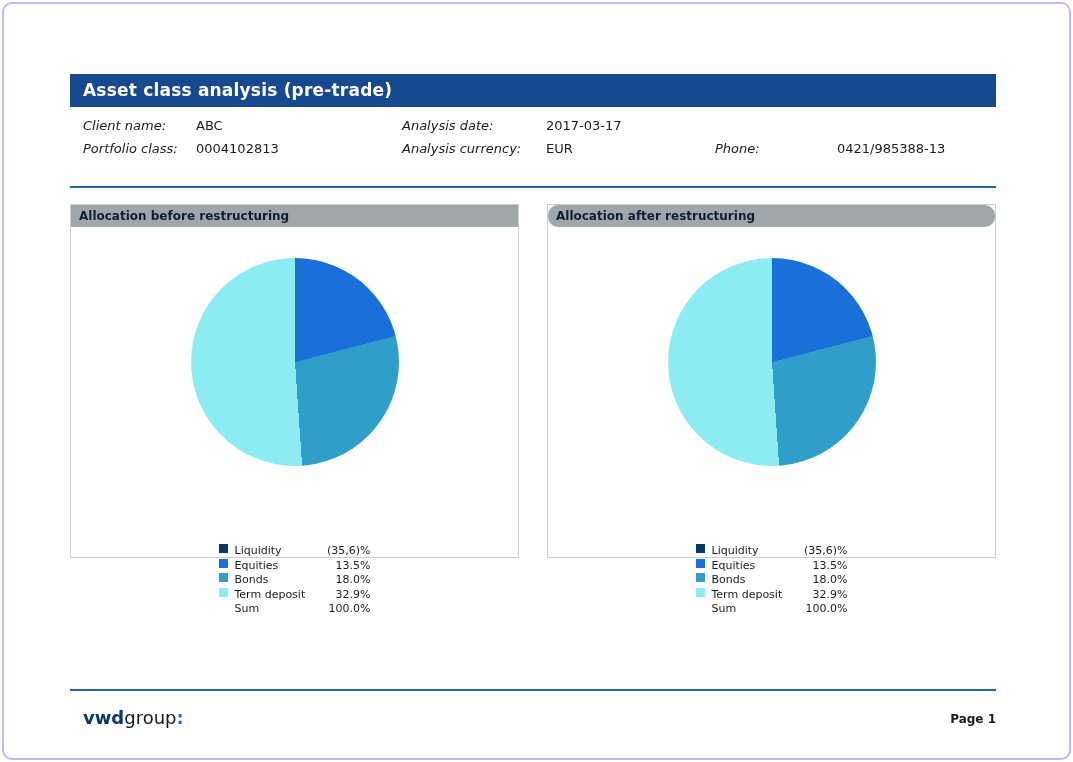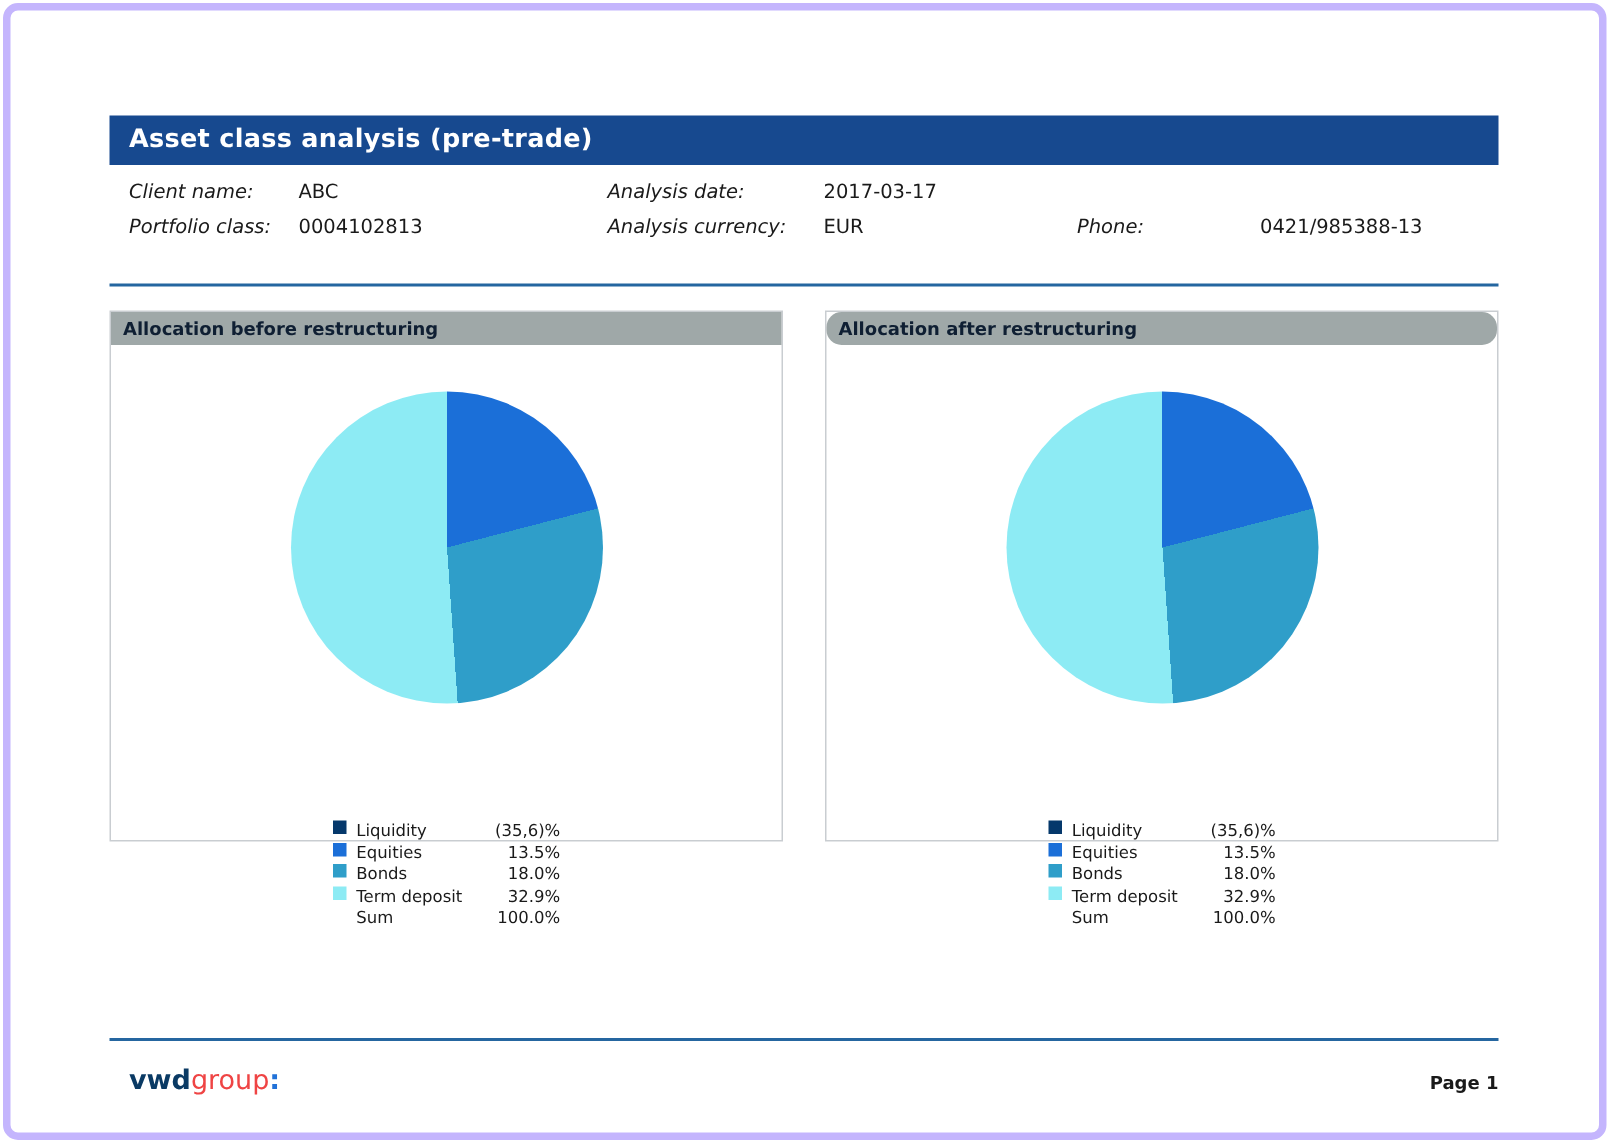--- a/index.html
+++ b/index.html
@@ -1,19 +1,19 @@
 <!DOCTYPE html>
 <html><head>
 <meta charset="utf-8">
 <style>
   * { margin:0; padding:0; box-sizing:border-box; }
   html,body { width:1073px; height:762px; background:#ffffff; overflow:hidden; }
   body { font-family:"DejaVu Sans","Liberation Sans",sans-serif; color:#1a1a1a; position:relative; }
 
-  .frame { position:absolute; inset:2px; border:5px solid #c4b5fd; border-radius:10px; background:#fff; overflow:hidden; }
+  .frame { position:absolute; inset:2px; border:2px solid #c4b5fd; border-radius:10px; background:#fff; overflow:hidden; }
 
   .title-bar { position:absolute; left:66px; top:70px; width:926px; height:33px;
                background:#17498f; color:#ffffff; font-size:17px; font-weight:bold;
                line-height:33px; padding-left:13px; letter-spacing:0.2px; }
 
   .info { position:absolute; left:66px; top:108px; width:926px; height:58px; font-size:13px; }
   .cell { position:absolute; white-space:nowrap; }
   .cell .label { display:inline-block; color:#1a1a1a;font-style:italic; }
   .c1 .label { width:113px; }
   .c2 .label { width:144px; }
@@ -35,21 +35,21 @@
   .lrow { display:flex; align-items:flex-start; height:14.5px; }
   .swatch { width:9px; height:9px; margin-right:7px; flex:0 0 9px; background:#ccc; }
   .swatch.hidden { visibility:hidden; }
   .llabel { width:82px; }
   .lvalue { width:54px; text-align:right; }
 
   .footer-sep { position:absolute; left:66px; top:685px; width:926px; height:0; border-top:2px solid #2566a0; }
   .footer { position:absolute; left:66px; top:700px; width:926px; height:30px; }
   .logo { position:absolute; left:13px; top:3px; font-size:18px; }
   .logo .vwd { font-weight:bold; color:#0a3a64; }
-  .logo .grp { color:#ef4444; }
+  .logo .grp { color:#0f172a; }
   .logo .colon { font-weight:bold; color:#2172d8; }
   .page-num { position:absolute; right:0; top:8px; font-size:12px; font-weight:bold; color:#1a1a1a; }
 </style>
 </head>
 <body>
 
 <div class="frame">
 
   <div class="title-bar" style="background: rgb(23, 73, 143);">
     <span>Asset class analysis (pre-trade)</span>

